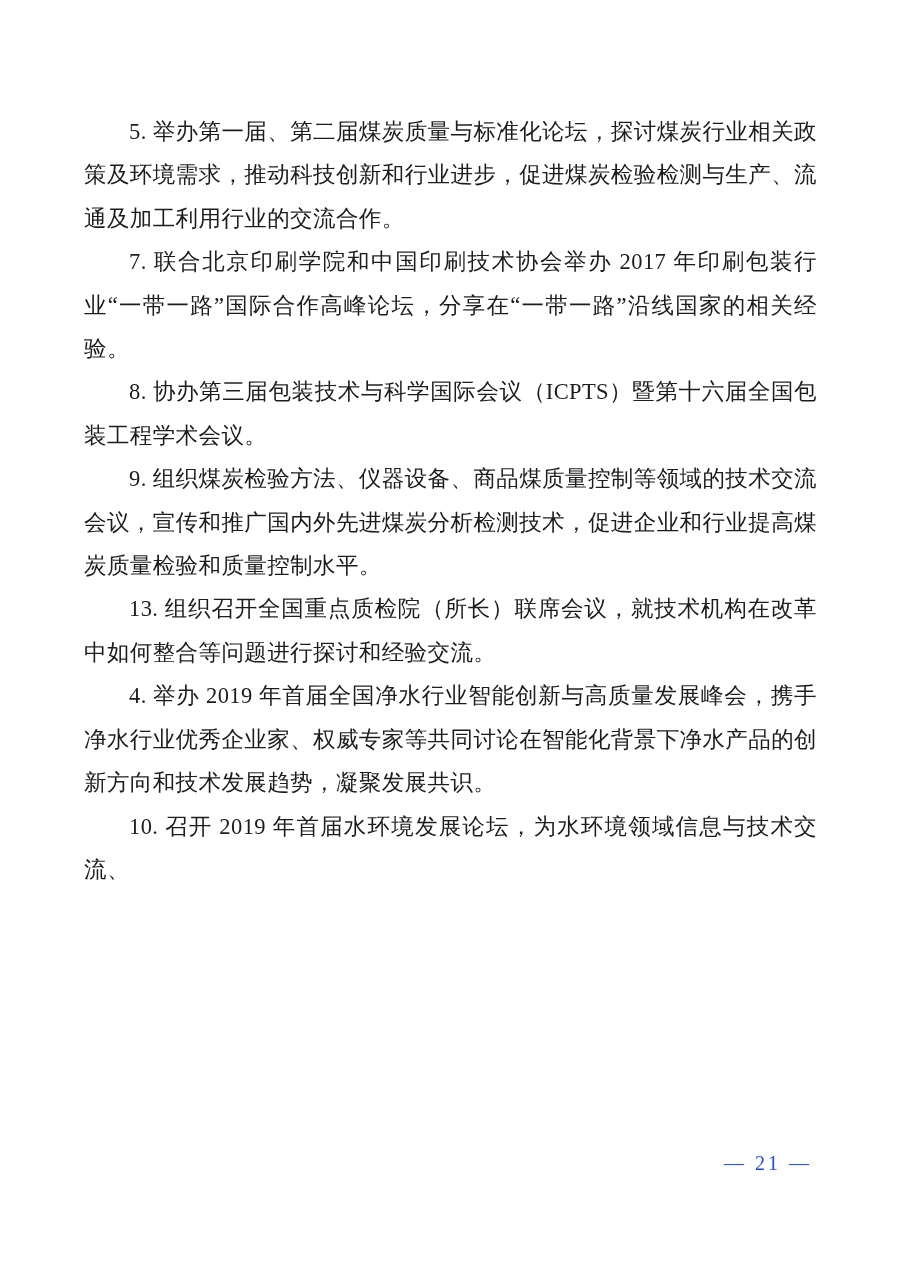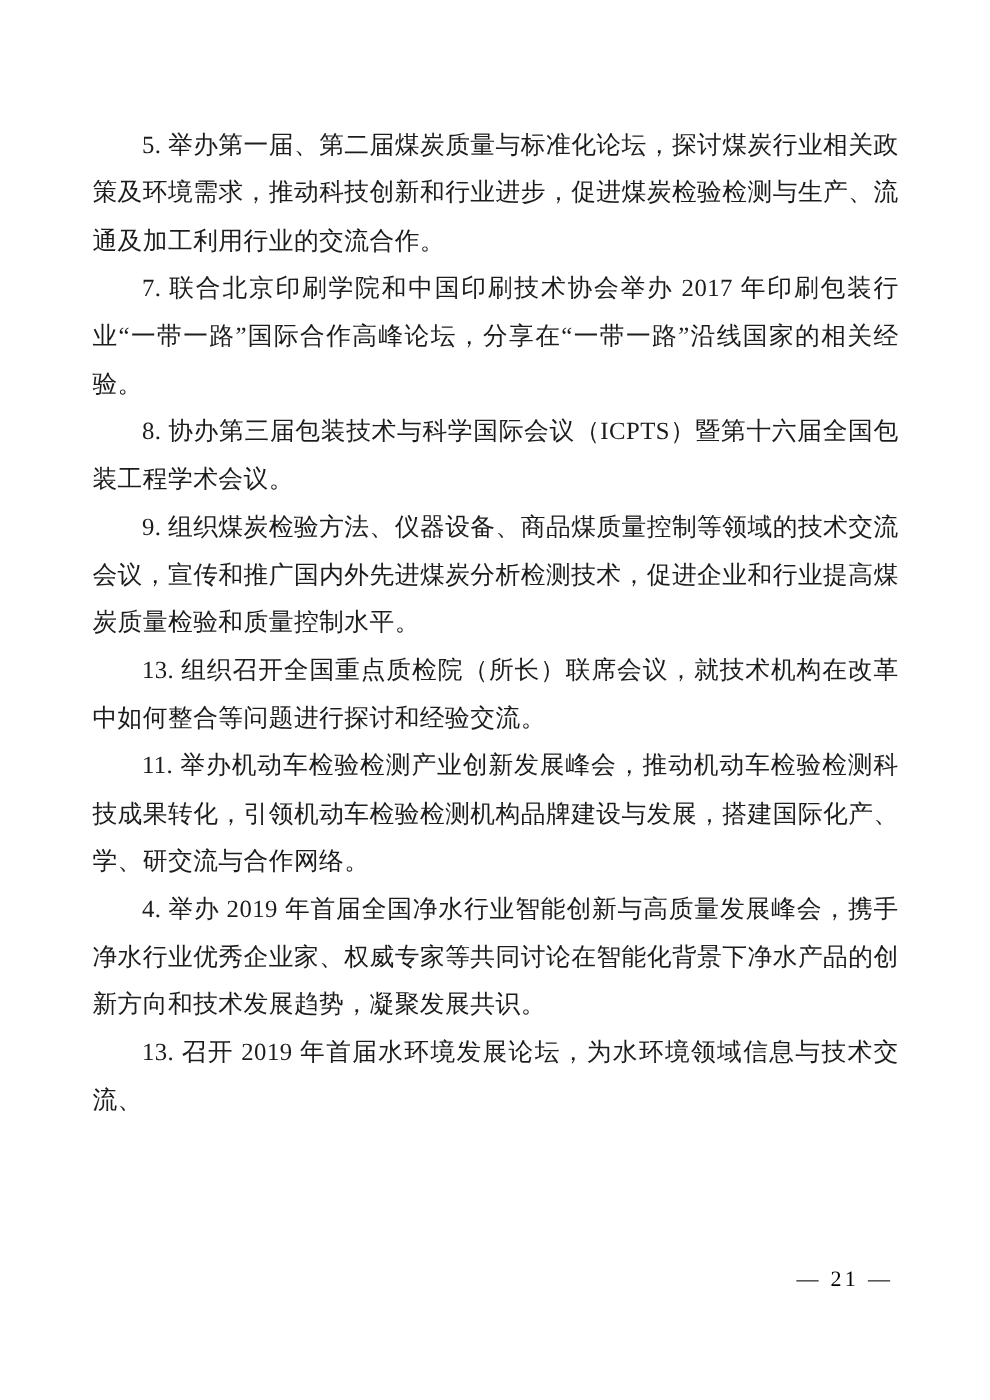--- a/index.html
+++ b/index.html
@@ -34,32 +34,31 @@
     word-break: break-all;
     overflow-wrap: anywhere;
   }
   .page-number {
     position: absolute;
     right: 88px;
     top: 1148px;
     font-size: 20px;
     line-height: 30px;
     letter-spacing: 3px;
-    color: #000000;
+    color: #1d4ed8;
     white-space: nowrap;
   }
 </style>
 </head>
 <body>
 
 <div class="page">
   <div class="doc-body">
     <p>5. 举办第一届、第二届煤炭质量与标准化论坛，探讨煤炭行业相关政策及环境需求，推动科技创新和行业进步，促进煤炭检验检测与生产、流通及加工利用行业的交流合作。</p>
     <p>7. 联合北京印刷学院和中国印刷技术协会举办 2017 年印刷包装行业“一带一路”国际合作高峰论坛，分享在“一带一路”沿线国家的相关经验。</p>
     <p>8. 协办第三届包装技术与科学国际会议（ICPTS）暨第十六届全国包装工程学术会议。</p>
     <p>9. 组织煤炭检验方法、仪器设备、商品煤质量控制等领域的技术交流会议，宣传和推广国内外先进煤炭分析检测技术，促进企业和行业提高煤炭质量检验和质量控制水平。</p>
     <p>13. 组织召开全国重点质检院（所长）联席会议，就技术机构在改革中如何整合等问题进行探讨和经验交流。</p>
-    <p>11. 举办机动车检验检测产业创新发展峰会，推动机动车检验检测科技成果转化，引领机动车检验检测机构品牌建设与发展，搭建国际化产、学、研交流与合作网络。</p>
     <p>4. 举办 2019 年首届全国净水行业智能创新与高质量发展峰会，携手净水行业优秀企业家、权威专家等共同讨论在智能化背景下净水产品的创新方向和技术发展趋势，凝聚发展共识。</p>
-    <p>13. 召开 2019 年首届水环境发展论坛，为水环境领域信息与技术交流、</p>
+    <p>10. 召开 2019 年首届水环境发展论坛，为水环境领域信息与技术交流、</p>
   </div>
   <div class="page-number">— 21 —</div>
 </div>
 
 </body></html>

